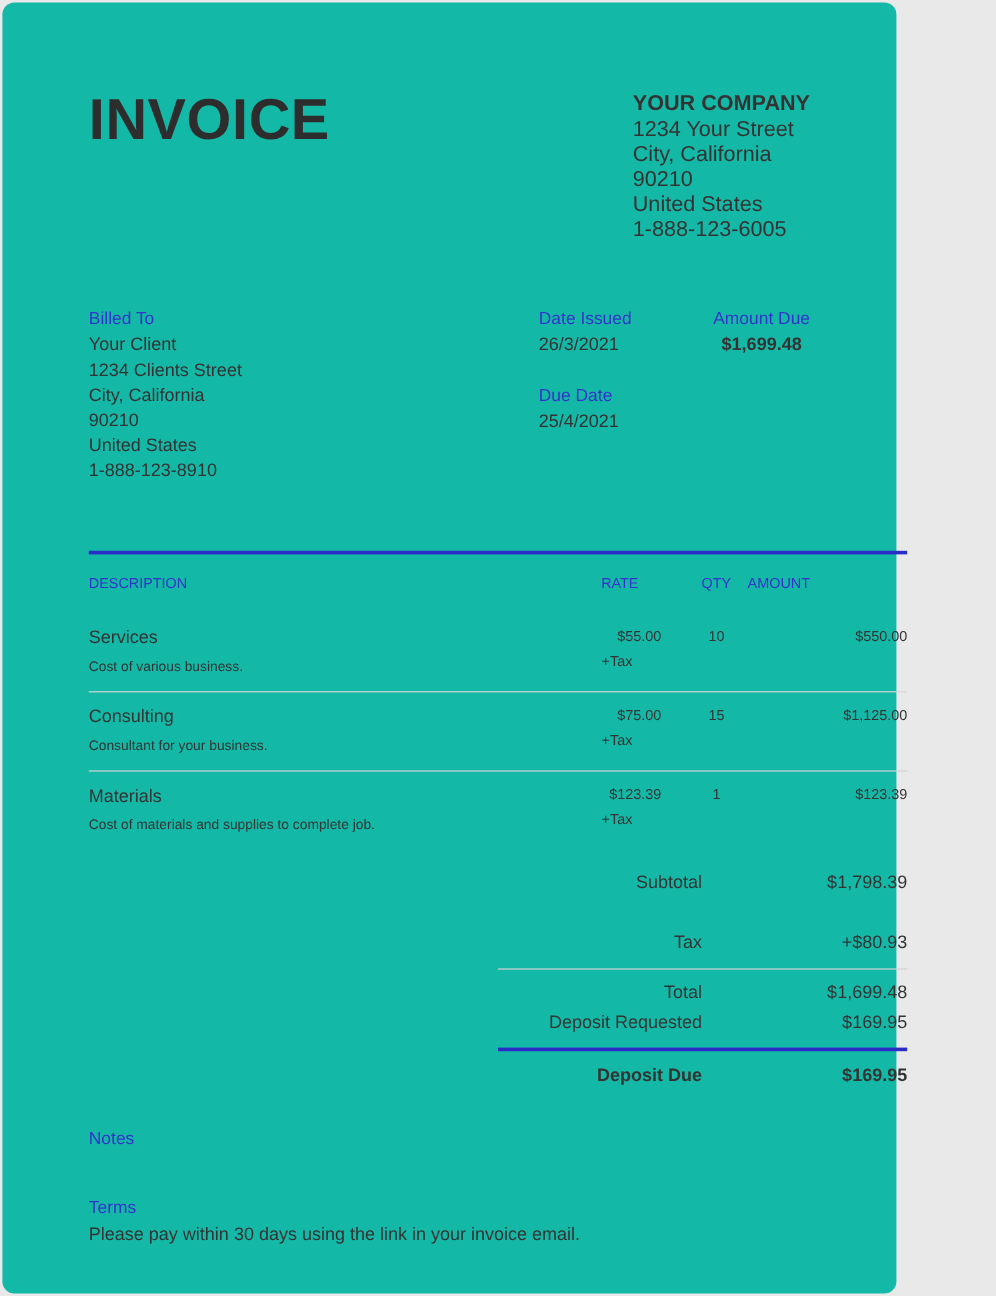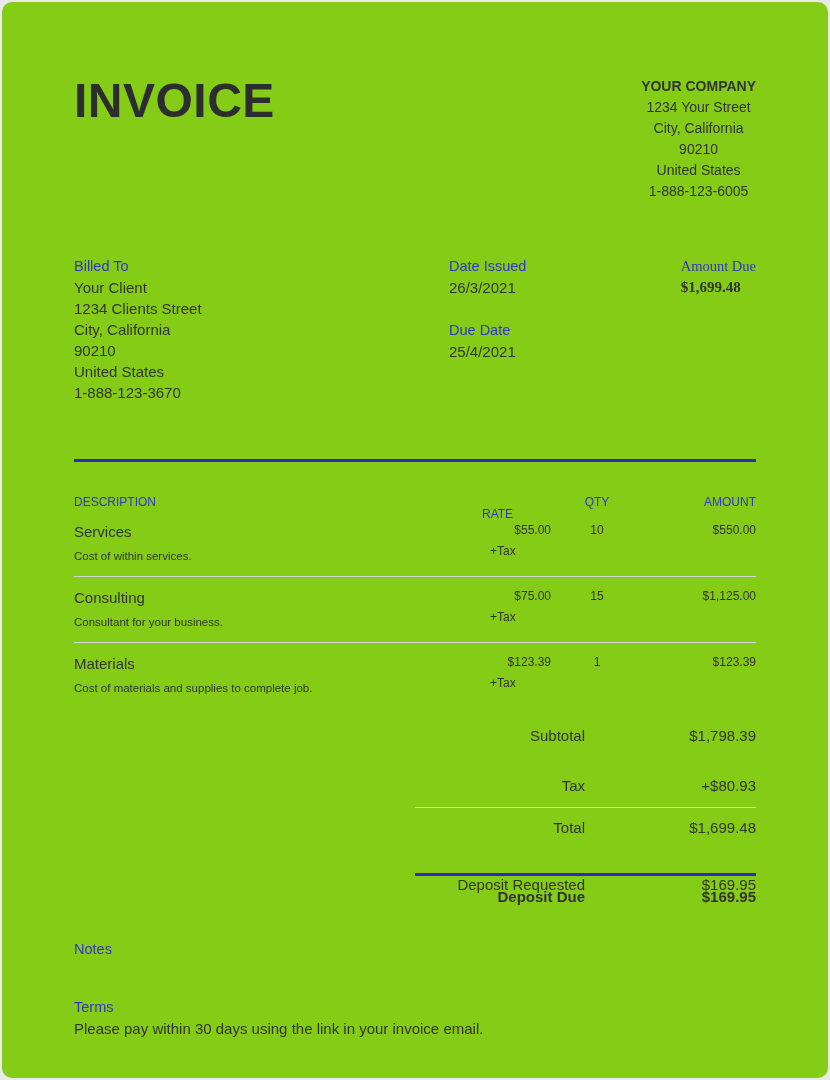--- a/index.html
+++ b/index.html
@@ -7,69 +7,69 @@
       padding: 0;
       width: 830px;
       height: 1080px;
       background: #e9e9e9;
       overflow: hidden;
     }
     .page {
       position: absolute;
       left: 2px;
       top: 2px;
-      width: 826px;
+      width: 745px;
       height: 1076px;
-      background: #84cc16;
+      background: #14b8a6;
       border-radius: 10px;
       font-family: "Liberation Sans", sans-serif;
       color: #333333;
     }
     .abs { position: absolute; }
     .title {
       left: 72px;
       top: 70px;
       font-size: 48px;
       font-weight: bold;
       letter-spacing: 0.5px;
       color: #2d2d2d;
       line-height: 58px;
     }
     .company {
       right: 72px;
       top: 74px;
-      text-align: center;
-      font-size: 14px;
+      text-align: left;
+      font-size: 18px;
       line-height: 21px;
     }
     .company .name { font-weight: bold; }
     .label { color: #3333cc; font-size: 14.5px; line-height: 21px; }
     .val { font-size: 15px; line-height: 21px; color: #333; }
     .billed { left: 72px; top: 254px; }
     .meta-issued { left: 447px; top: 254px; }
     .meta-number { left: 549px; top: 254px; }
-    .meta-amount { right: 72px; top: 254px; text-align: left; font-family: Liberation Serif, serif; }
+    .meta-amount { right: 72px; top: 254px; text-align: center; }
     .meta-due { left: 447px; top: 318px; }
     .bold { font-weight: bold; }
 
     .table-rule {
       left: 72px;
       top: 457px;
       width: 682px;
       height: 3px;
       background: #2b2bc8;
     }
     .th {
-      top: 492px;
+      top: 476px;
       font-size: 12px;
       color: #3333cc;
       line-height: 16px;
     }
     .th-desc { left: 72px; }
-    .th-rate { left: 480px; width: 69px; text-align: left; margin-top: 12px; }
+    .th-rate { left: 480px; width: 69px; text-align: center; }
     .th-qty { left: 575px; width: 40px; text-align: center; }
     .th-amount { right: 72px; text-align: right; margin-left: 45px; }
 
     .row {
       left: 72px;
       width: 682px;
       height: 66px;
     }
     .row .item-name {
       position: absolute; left: 0; top: 0;
@@ -77,22 +77,22 @@
     }
     .row .item-desc {
       position: absolute; left: 0; top: 26px;
       font-size: 11.5px; line-height: 16px;
     }
     .row .rate {
       position: absolute; left: 400px; width: 77px; top: 0;
       font-size: 12px; line-height: 16px; text-align: right;
     }
     .row .tax {
-      position: absolute; left: 416px; width: 77px; top: 21px;
-      font-size: 12px; line-height: 16px; 
+      position: absolute; left: 376px; width: 77px; top: 21px;
+      font-size: 12px; line-height: 16px; text-align: right;
     }
     .row .qty {
       position: absolute; left: 503px; width: 40px; top: 0;
       font-size: 12px; line-height: 16px; text-align: center;
     }
     .row .amount {
       position: absolute; right: 0; top: 0;
       font-size: 12px; line-height: 16px; text-align: center;
     }
     .row-divider {
@@ -130,21 +130,21 @@
     <div>1-888-123-6005</div>
   </div>
 
   <div class="abs billed">
     <div class="label">Billed To</div>
     <div class="val">Your Client</div>
     <div class="val">1234 Clients Street</div>
     <div class="val">City, California</div>
     <div class="val">90210</div>
     <div class="val">United States</div>
-    <div class="val">1-888-123-3670</div>
+    <div class="val">1-888-123-8910</div>
   </div>
 
   <div class="abs meta-issued">
     <div class="label">Date Issued</div>
     <div class="val">26/3/2021</div>
   </div>
 
 
   <div class="abs meta-amount">
     <div class="label">Amount Due</div>
@@ -158,21 +158,21 @@
 
   <div class="abs table-rule"></div>
 
   <div class="abs th th-desc">DESCRIPTION</div>
   <div class="abs th th-rate">RATE</div>
   <div class="abs th th-qty">QTY</div>
   <div class="abs th th-amount">AMOUNT</div>
 
   <div class="abs row" style="top:520px;">
     <div class="item-name">Services</div>
-    <div class="item-desc">Cost of within services.</div>
+    <div class="item-desc">Cost of various business.</div>
     <div class="rate">$55.00</div>
     <div class="tax">+Tax</div>
     <div class="qty">10</div>
     <div class="amount">$550.00</div>
   </div>
   <div class="abs row-divider" style="top:574px;"></div>
 
   <div class="abs row" style="top:586px;">
     <div class="item-name">Consulting</div>
     <div class="item-desc">Consultant for your business.</div>
@@ -200,21 +200,21 @@
     <span class="sl">Tax</span>
     <span class="sv">+$80.93</span>
   </div>
 
   <div class="abs sum-divider"></div>
 
   <div class="abs sum" style="top:813px;">
     <span class="sl">Total</span>
     <span class="sv">$1,699.48</span>
   </div>
-  <div class="abs sum" style="top:838px;margin-top:32px;">
+  <div class="abs sum" style="top:838px;">
     <span class="sl">Deposit Requested</span>
     <span class="sv">$169.95</span>
   </div>
 
   <div class="abs sum-rule"></div>
 
   <div class="abs sum bold" style="top:882px;">
     <span class="sl">Deposit Due</span>
     <span class="sv">$169.95</span>
   </div>

